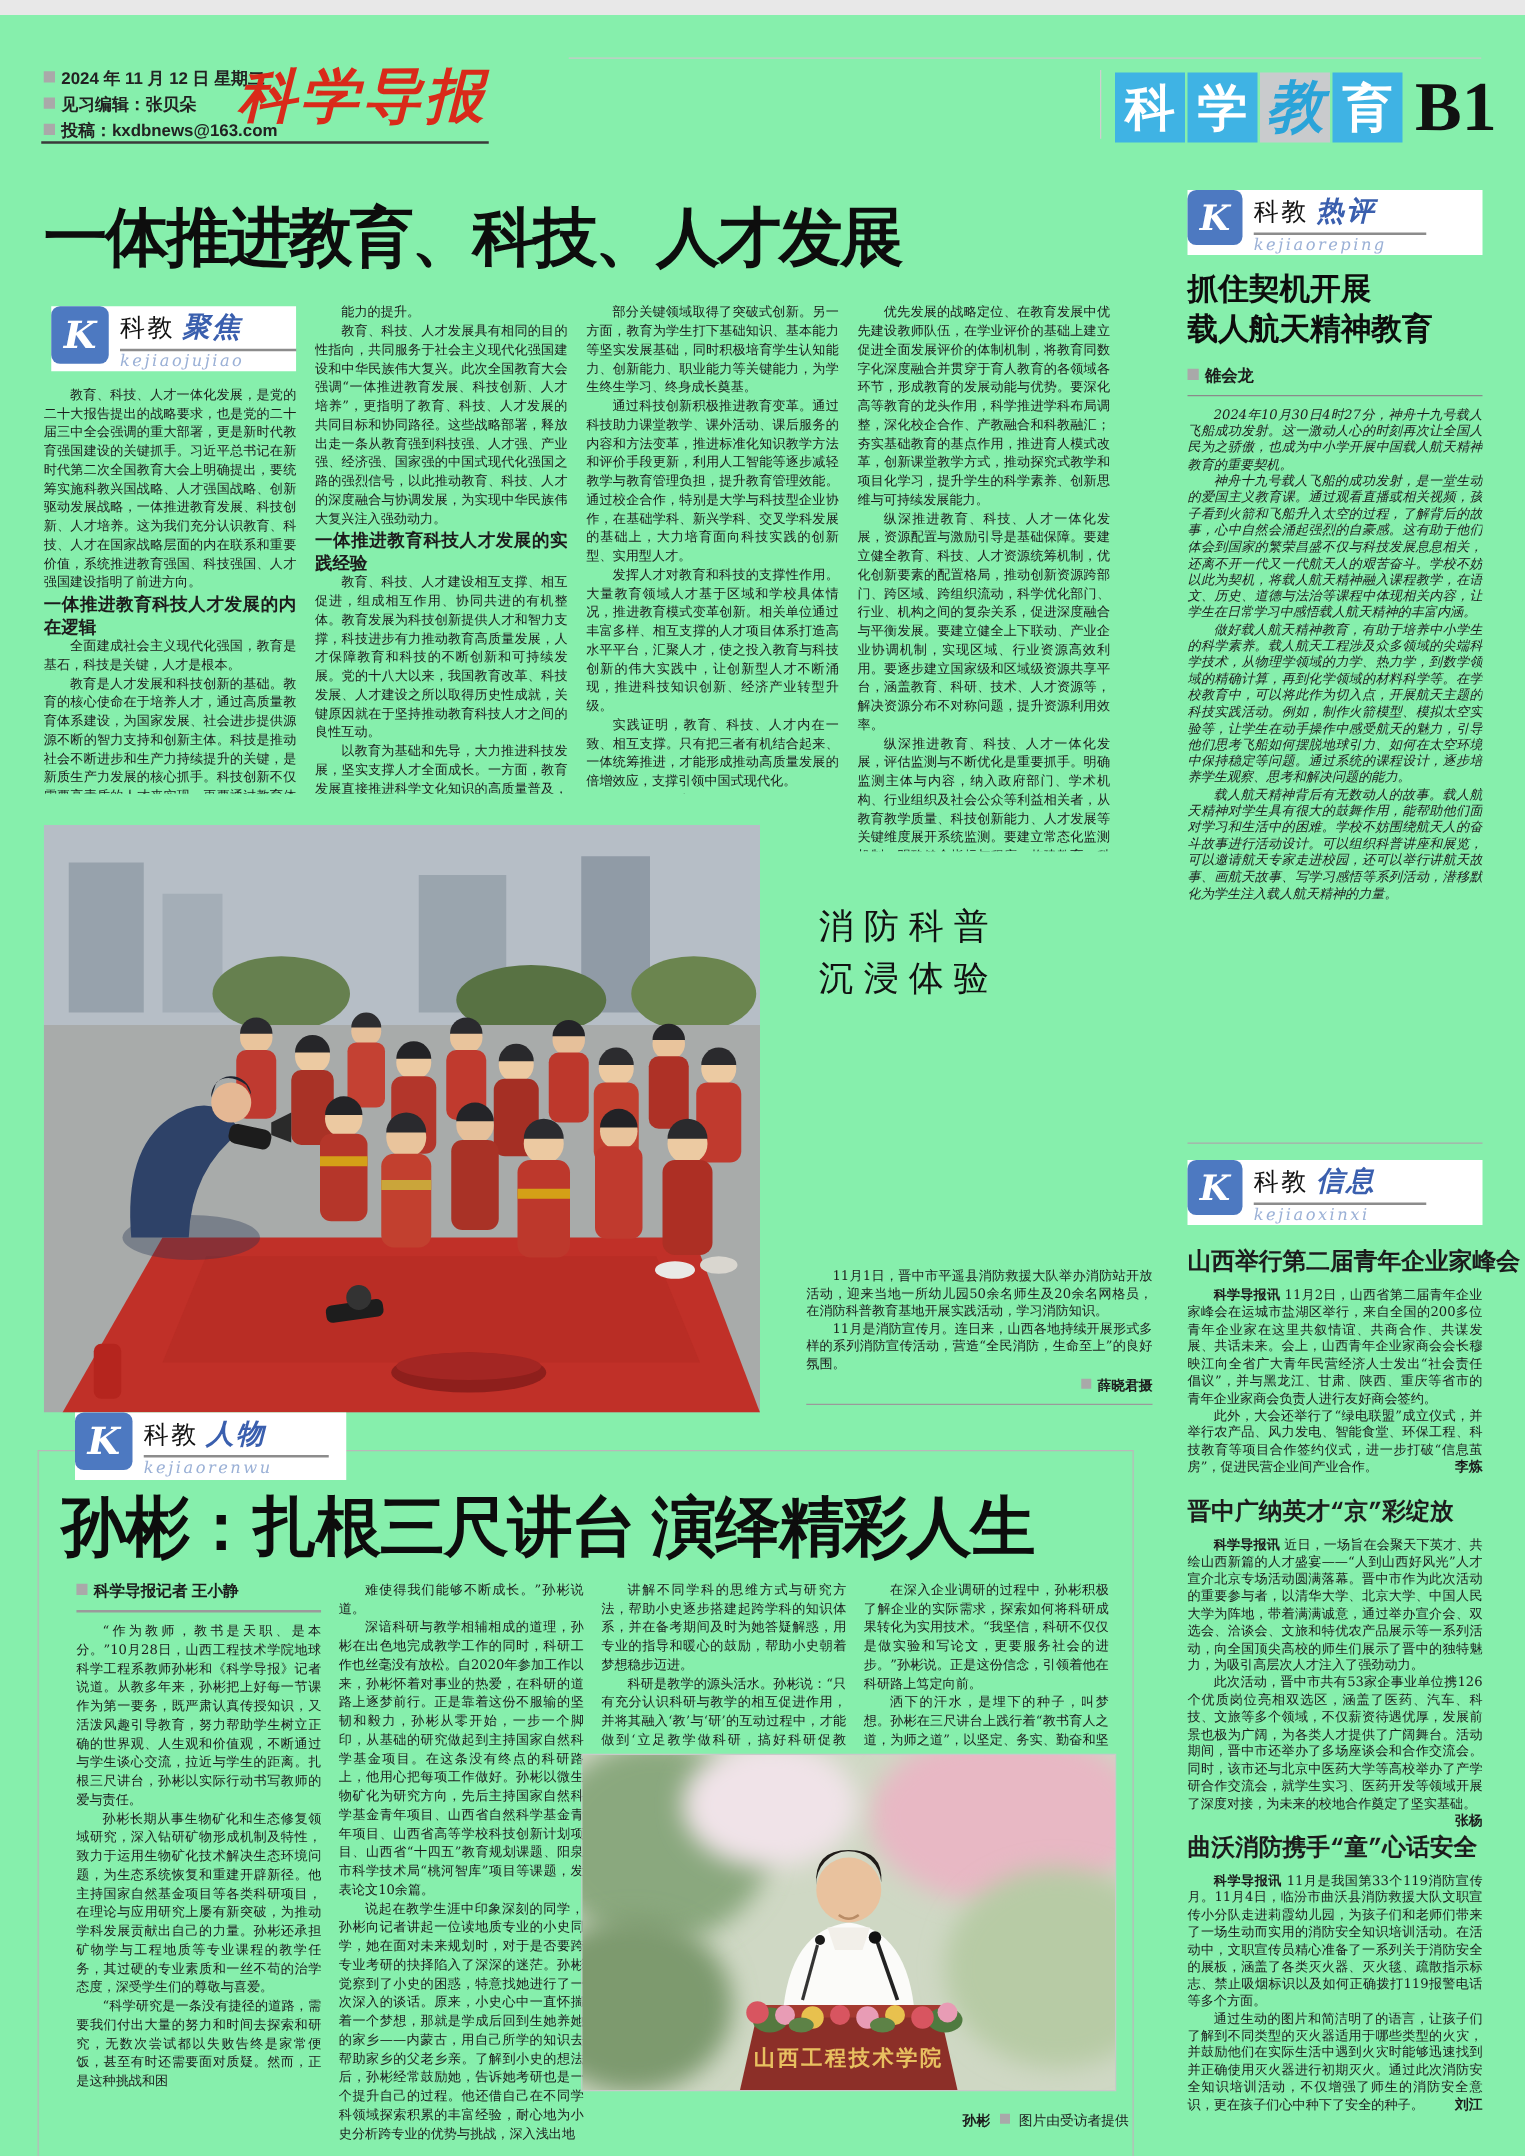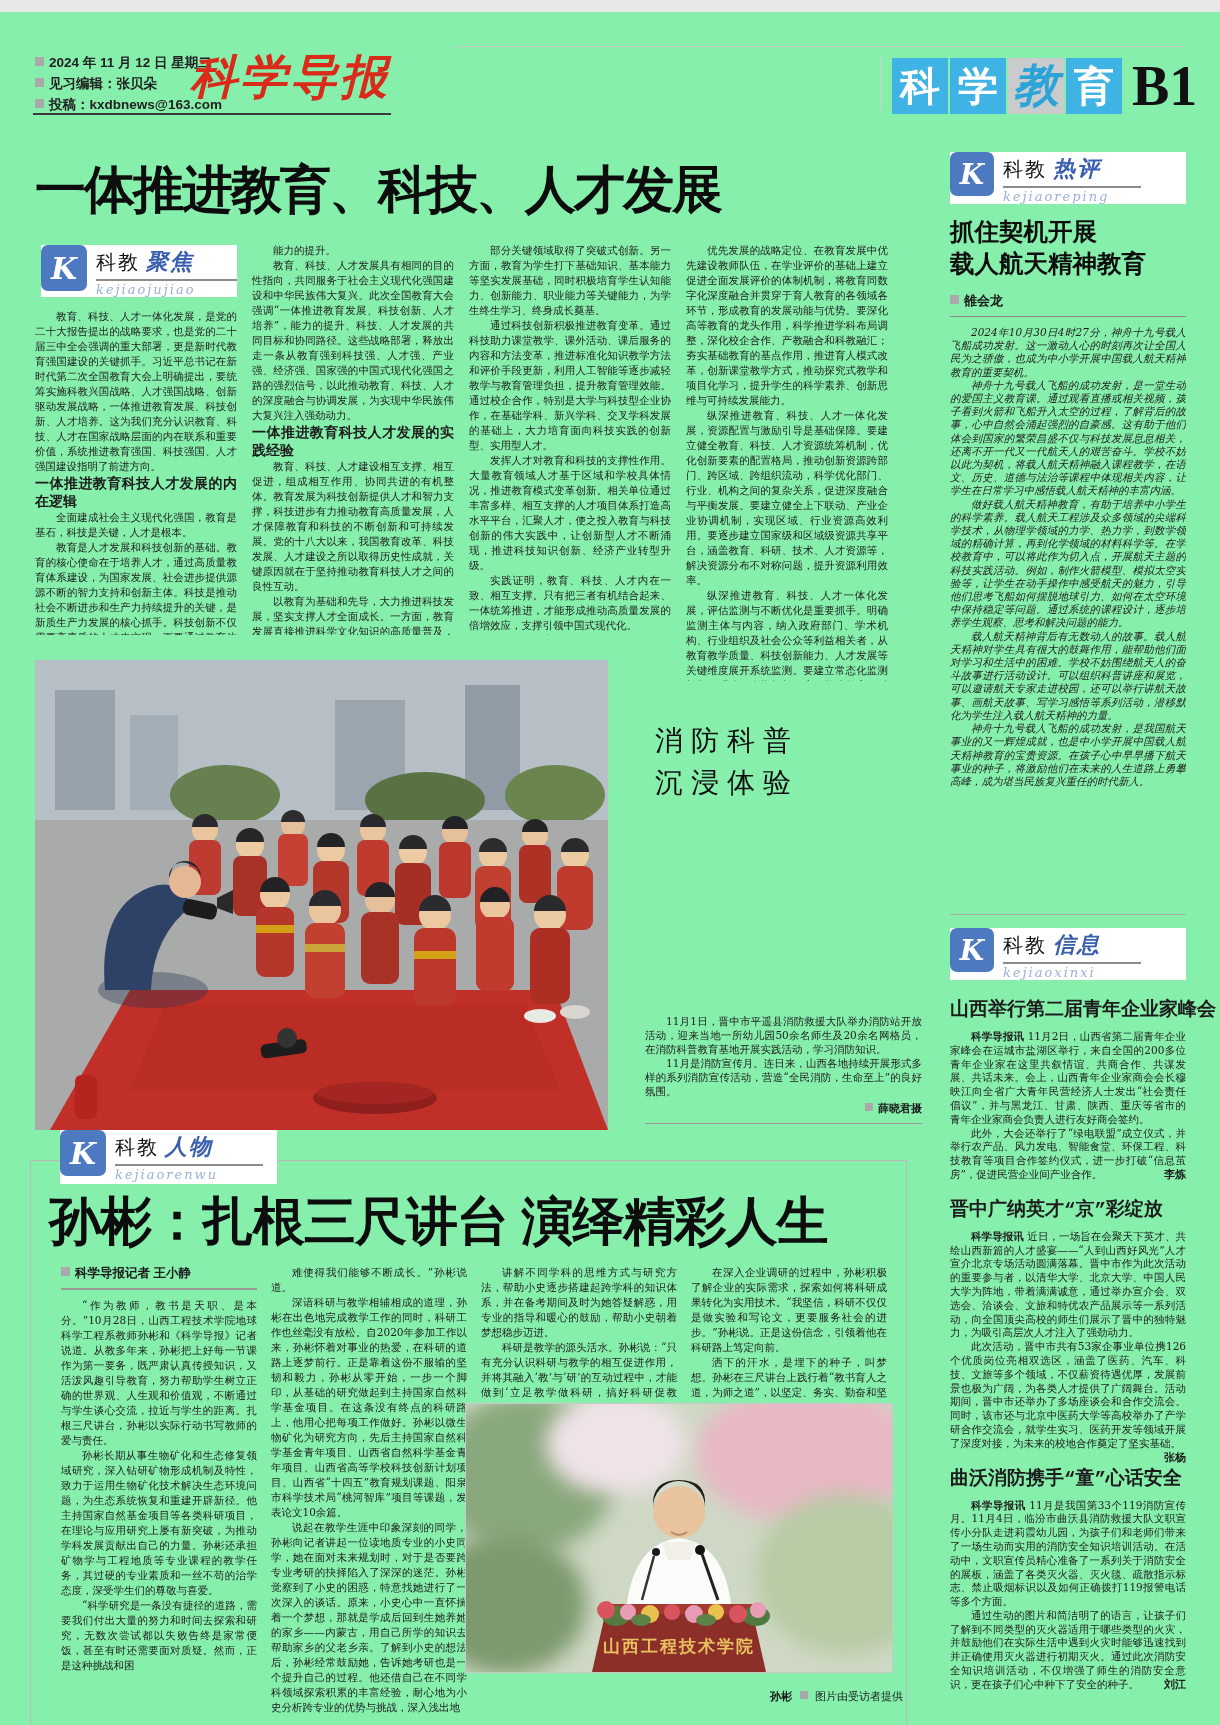--- a/index.html
+++ b/index.html
@@ -103,21 +103,21 @@
         </div>
         <div class="bodytxt">
           <p>教育、科技、人才一体化发展，是党的二十大报告提出的战略要求，也是党的二十届三中全会强调的重大部署，更是新时代教育强国建设的关键抓手。习近平总书记在新时代第二次全国教育大会上明确提出，要统筹实施科教兴国战略、人才强国战略、创新驱动发展战略，一体推进教育发展、科技创新、人才培养。这为我们充分认识教育、科技、人才在国家战略层面的内在联系和重要价值，系统推进教育强国、科技强国、人才强国建设指明了前进方向。</p>
           <p class="subhead">一体推进教育科技人才发展的内在逻辑</p>
           <p>全面建成社会主义现代化强国，教育是基石，科技是关键，人才是根本。</p>
           <p>教育是人才发展和科技创新的基础。教育的核心使命在于培养人才，通过高质量教育体系建设，为国家发展、社会进步提供源源不断的智力支持和创新主体。科技是推动社会不断进步和生产力持续提升的关键，是新质生产力发展的核心抓手。科技创新不仅需要高素质的人才来实现，更要通过教育体系的完善来不断更新优化，人才则是实现强国</p>
         </div>
       </div>
       <div class="col bodytxt" style="height:392px;">
         <p>能力的提升。</p>
-        <p>教育、科技、人才发展具有相同的目的性指向，共同服务于社会主义现代化强国建设和中华民族伟大复兴。此次全国教育大会强调“一体推进教育发展、科技创新、人才培养”，能力的提升、科技、人才发展的共同目标和协同路径。这些战略部署，释放出走一条从教育强到科技强、人才强、产业强、经济强、国家强的中国式现代化强国之路的强烈信号，以此推动教育、科技、人才的深度融合与协调发展，为实现中华民族伟大复兴注入强劲动力。</p>
+        <p>教育、科技、人才发展具有相同的目的性指向，共同服务于社会主义现代化强国建设和中华民族伟大复兴。此次全国教育大会强调“一体推进教育发展、科技创新、人才培养”，更指明了教育、科技、人才发展的共同目标和协同路径。这些战略部署，释放出走一条从教育强到科技强、人才强、产业强、经济强、国家强的中国式现代化强国之路的强烈信号，以此推动教育、科技、人才的深度融合与协调发展，为实现中华民族伟大复兴注入强劲动力。</p>
         <p class="subhead">一体推进教育科技人才发展的实践经验</p>
         <p>教育、科技、人才建设相互支撑、相互促进，组成相互作用、协同共进的有机整体。教育发展为科技创新提供人才和智力支撑，科技进步有力推动教育高质量发展，人才保障教育和科技的不断创新和可持续发展。党的十八大以来，我国教育改革、科技发展、人才建设之所以取得历史性成就，关键原因就在于坚持推动教育科技人才之间的良性互动。</p>
         <p>以教育为基础和先导，大力推进科技发展，坚实支撑人才全面成长。一方面，教育发展直接推进科学文化知识的高质量普及，并在此基础上实现科学技术创新，切实把科学技术作为发展的第一生产力，在世界</p>
       </div>
       <div class="col bodytxt" style="height:392px;">
         <p>部分关键领域取得了突破式创新。另一方面，教育为学生打下基础知识、基本能力等坚实发展基础，同时积极培育学生认知能力、创新能力、职业能力等关键能力，为学生终生学习、终身成长奠基。</p>
         <p>通过科技创新积极推进教育变革。通过科技助力课堂教学、课外活动、课后服务的内容和方法变革，推进标准化知识教学方法和评价手段更新，利用人工智能等逐步减轻教学与教育管理负担，提升教育管理效能。通过校企合作，特别是大学与科技型企业协作，在基础学科、新兴学科、交叉学科发展的基础上，大力培育面向科技实践的创新型、实用型人才。</p>
         <p>发挥人才对教育和科技的支撑性作用。大量教育领域人才基于区域和学校具体情况，推进教育模式变革创新。相关单位通过丰富多样、相互支撑的人才项目体系打造高水平平台，汇聚人才，使之投入教育与科技创新的伟大实践中，让创新型人才不断涌现，推进科技知识创新、经济产业转型升级。</p>
         <p>实践证明，教育、科技、人才内在一致、相互支撑。只有把三者有机结合起来、一体统筹推进，才能形成推动高质量发展的倍增效应，支撑引领中国式现代化。</p>
         <p class="subhead">一体推进教育科技人才发展的现实路径</p>
@@ -373,21 +373,20 @@
     </div>
 
     <div class="byline" style="margin-top:12px;"><span class="sq"></span><span>雒会龙</span></div>
     <div class="railrule"></div>
 
     <div class="kai" style="margin-top:9px;height:578px;overflow:hidden;">
       <p>2024年10月30日4时27分，神舟十九号载人飞船成功发射。这一激动人心的时刻再次让全国人民为之骄傲，也成为中小学开展中国载人航天精神教育的重要契机。</p>
       <p>神舟十九号载人飞船的成功发射，是一堂生动的爱国主义教育课。通过观看直播或相关视频，孩子看到火箭和飞船升入太空的过程，了解背后的故事，心中自然会涌起强烈的自豪感。这有助于他们体会到国家的繁荣昌盛不仅与科技发展息息相关，还离不开一代又一代航天人的艰苦奋斗。学校不妨以此为契机，将载人航天精神融入课程教学，在语文、历史、道德与法治等课程中体现相关内容，让学生在日常学习中感悟载人航天精神的丰富内涵。</p>
       <p>做好载人航天精神教育，有助于培养中小学生的科学素养。载人航天工程涉及众多领域的尖端科学技术，从物理学领域的力学、热力学，到数学领域的精确计算，再到化学领域的材料科学等。在学校教育中，可以将此作为切入点，开展航天主题的科技实践活动。例如，制作火箭模型、模拟太空实验等，让学生在动手操作中感受航天的魅力，引导他们思考飞船如何摆脱地球引力、如何在太空环境中保持稳定等问题。通过系统的课程设计，逐步培养学生观察、思考和解决问题的能力。</p>
       <p>载人航天精神背后有无数动人的故事。载人航天精神对学生具有很大的鼓舞作用，能帮助他们面对学习和生活中的困难。学校不妨围绕航天人的奋斗故事进行活动设计。可以组织科普讲座和展览，可以邀请航天专家走进校园，还可以举行讲航天故事、画航天故事、写学习感悟等系列活动，潜移默化为学生注入载人航天精神的力量。</p>
-      <p>神舟十九号载人飞船的成功发射，是我国航天事业的又一辉煌成就，也是中小学开展中国载人航天精神教育的宝贵资源。在孩子心中早早播下航天事业的种子，将激励他们在未来的人生道路上勇攀高峰，成为堪当民族复兴重任的时代新人。</p>
     </div>
 
     <div class="sep" style="margin-top:10px;"></div>
 
     <div class="badge" style="margin-top:13px;">
       <div class="ktile" style="width:44px;height:44px;font-size:28px;">K</div>
       <div class="btxt">
         <div class="brow" style="min-width:130px;">
             <span class="bzh">科教</span>
             <span class="bscript">信息</span>

